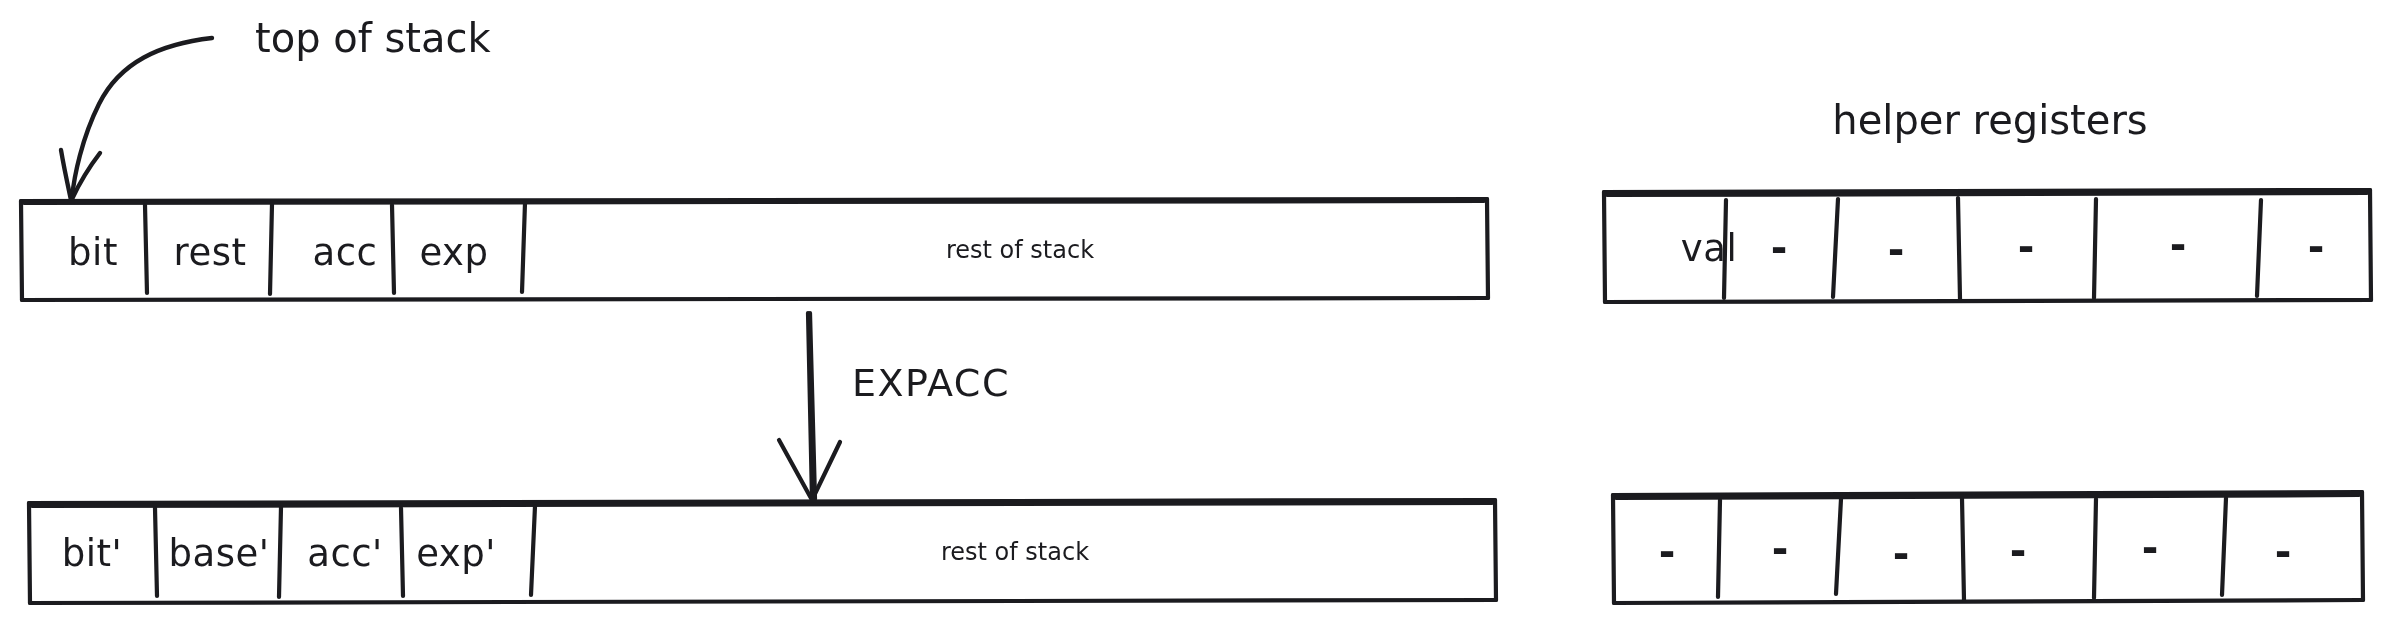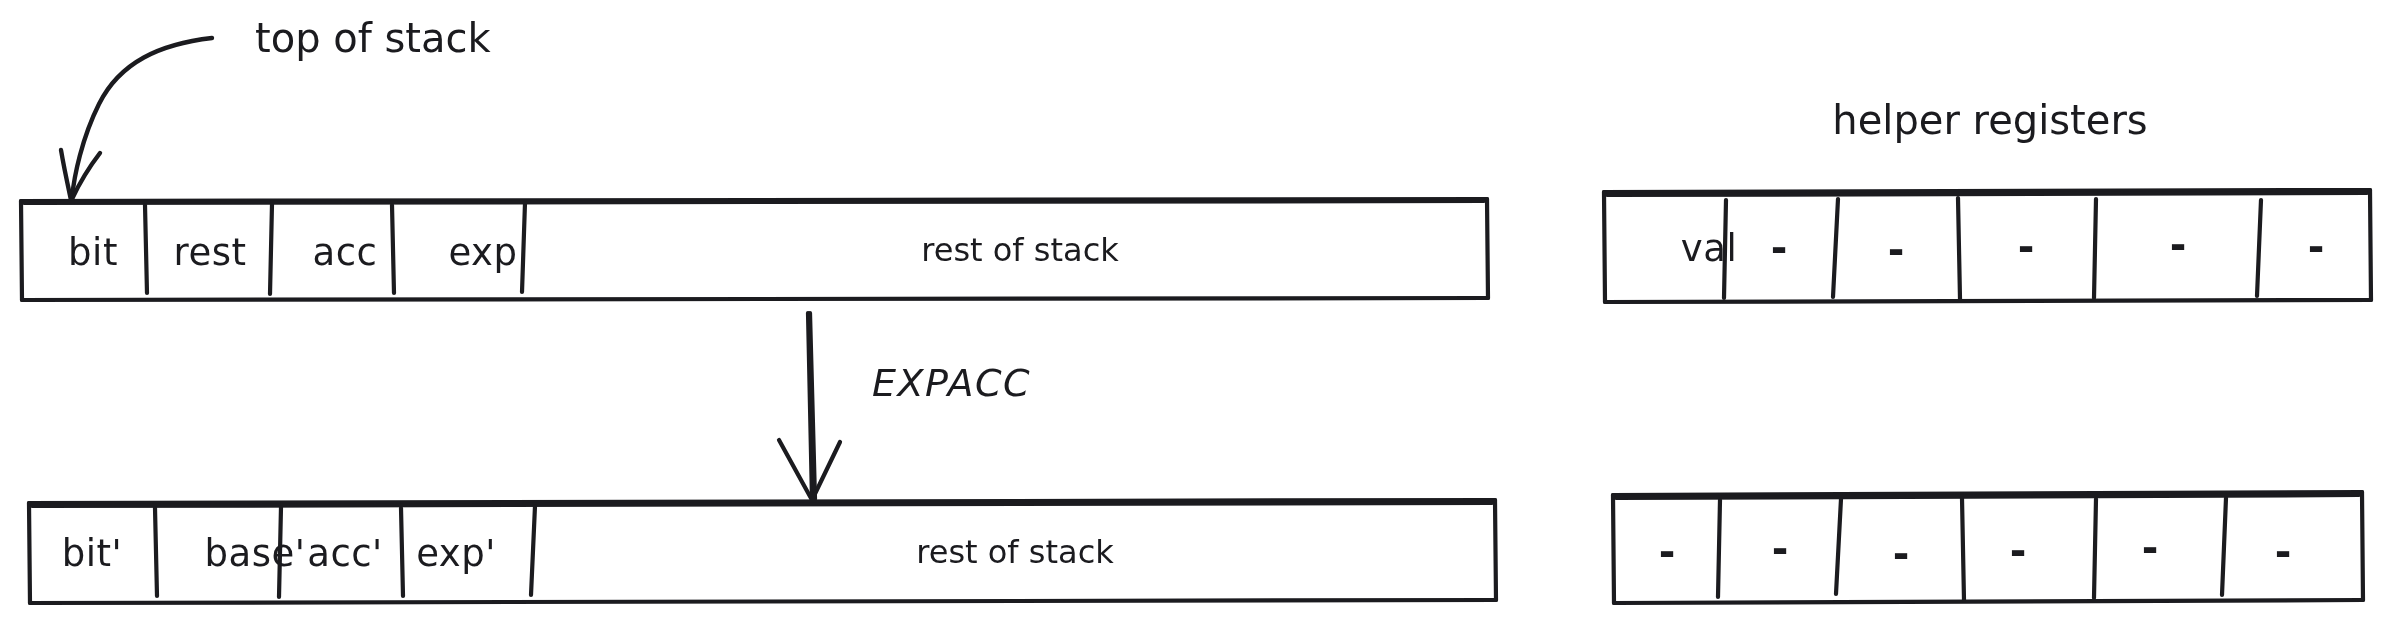--- a/index.html
+++ b/index.html
@@ -35,30 +35,28 @@
   }
   .cell-label {
     font-size: 37px;
     letter-spacing: 0.5px;
   }
   .dash-label {
     font-size: 40px;
     font-weight: 700;
   }
   .rest-label {
-    font-size: 32px;
+    font-size: 24px;
   }
   .annot-label {
     font-size: 40px;
   }
   .op-label {
     font-size: 38px;
     letter-spacing: 1.5px;
-    font-style: italic;
-    margin-left: 20px;
   }
   .center-x {
     transform: translateX(-50%);
   }
   .center-xy {
     transform: translate(-50%, -50%);
   }
 </style>
 </head>
 <body>
@@ -141,32 +139,32 @@
 
   <div class="hand-label annot-label center-x" style="left:1990px; top:100px;">helper registers</div>
 
   <div class="hand-label annot-label" style="left:255px; top:18px;">top of stack</div>
 
   <div class="hand-label op-label" style="left:852px; top:364px;">EXPACC</div>
 
   <div class="hand-label cell-label center-xy" style="left:82px; top:252px;margin-left:11px;">bit</div>
   <div class="hand-label cell-label center-xy" style="left:210px; top:252px;">rest</div>
   <div class="hand-label cell-label center-xy" style="left:334px; top:252px;margin-left:11px;">acc</div>
-  <div class="hand-label cell-label center-xy" style="left:483px; top:252px;">exp</div>
+  <div class="hand-label cell-label center-xy" style="left:454px; top:252px;">exp</div>
   <div class="hand-label rest-label center-xy" style="left:1020px; top:250px;">rest of stack</div>
 
   <div class="hand-label cell-label center-xy" style="left:1709px; top:248px;">val</div>
   <div class="hand-label dash-label center-xy" style="left:1779px; top:248px;">-</div>
   <div class="hand-label dash-label center-xy" style="left:1896px; top:250px;">-</div>
   <div class="hand-label dash-label center-xy" style="left:2026px; top:247px;">-</div>
   <div class="hand-label dash-label center-xy" style="left:2178px; top:245px;">-</div>
   <div class="hand-label dash-label center-xy" style="left:2316px; top:247px;">-</div>
 
   <div class="hand-label cell-label center-xy" style="left:92px; top:553px;">bit'</div>
-  <div class="hand-label cell-label center-xy" style="left:219px; top:553px;margin-left:36px;">base'</div>
+  <div class="hand-label cell-label center-xy" style="left:219px; top:553px;">base'</div>
   <div class="hand-label cell-label center-xy" style="left:345px; top:553px;">acc'</div>
   <div class="hand-label cell-label center-xy" style="left:456px; top:553px;">exp'</div>
   <div class="hand-label rest-label center-xy" style="left:1015px; top:552px;">rest of stack</div>
 
   <div class="hand-label dash-label center-xy" style="left:1667px; top:552px;">-</div>
   <div class="hand-label dash-label center-xy" style="left:1780px; top:549px;">-</div>
   <div class="hand-label dash-label center-xy" style="left:1901px; top:554px;">-</div>
   <div class="hand-label dash-label center-xy" style="left:2018px; top:551px;">-</div>
   <div class="hand-label dash-label center-xy" style="left:2150px; top:548px;">-</div>
   <div class="hand-label dash-label center-xy" style="left:2283px; top:552px;">-</div>

